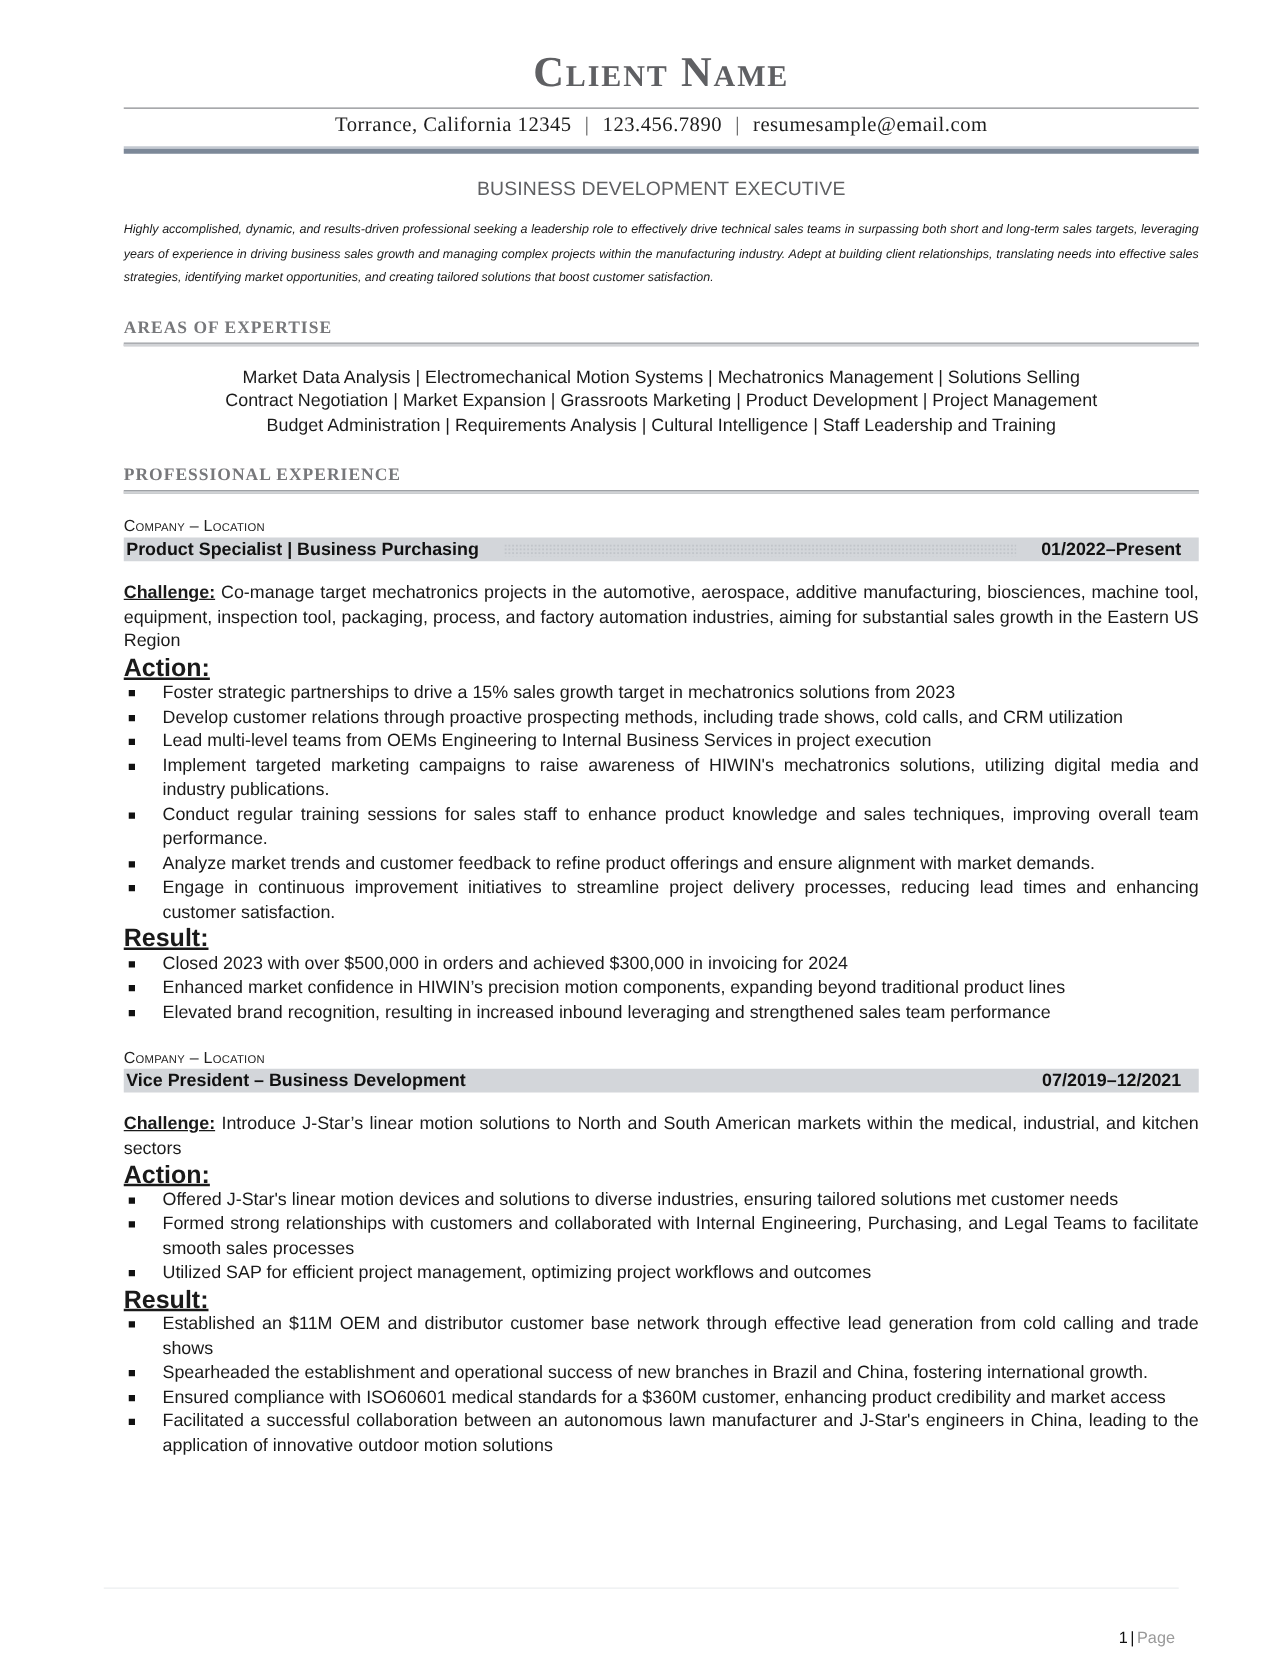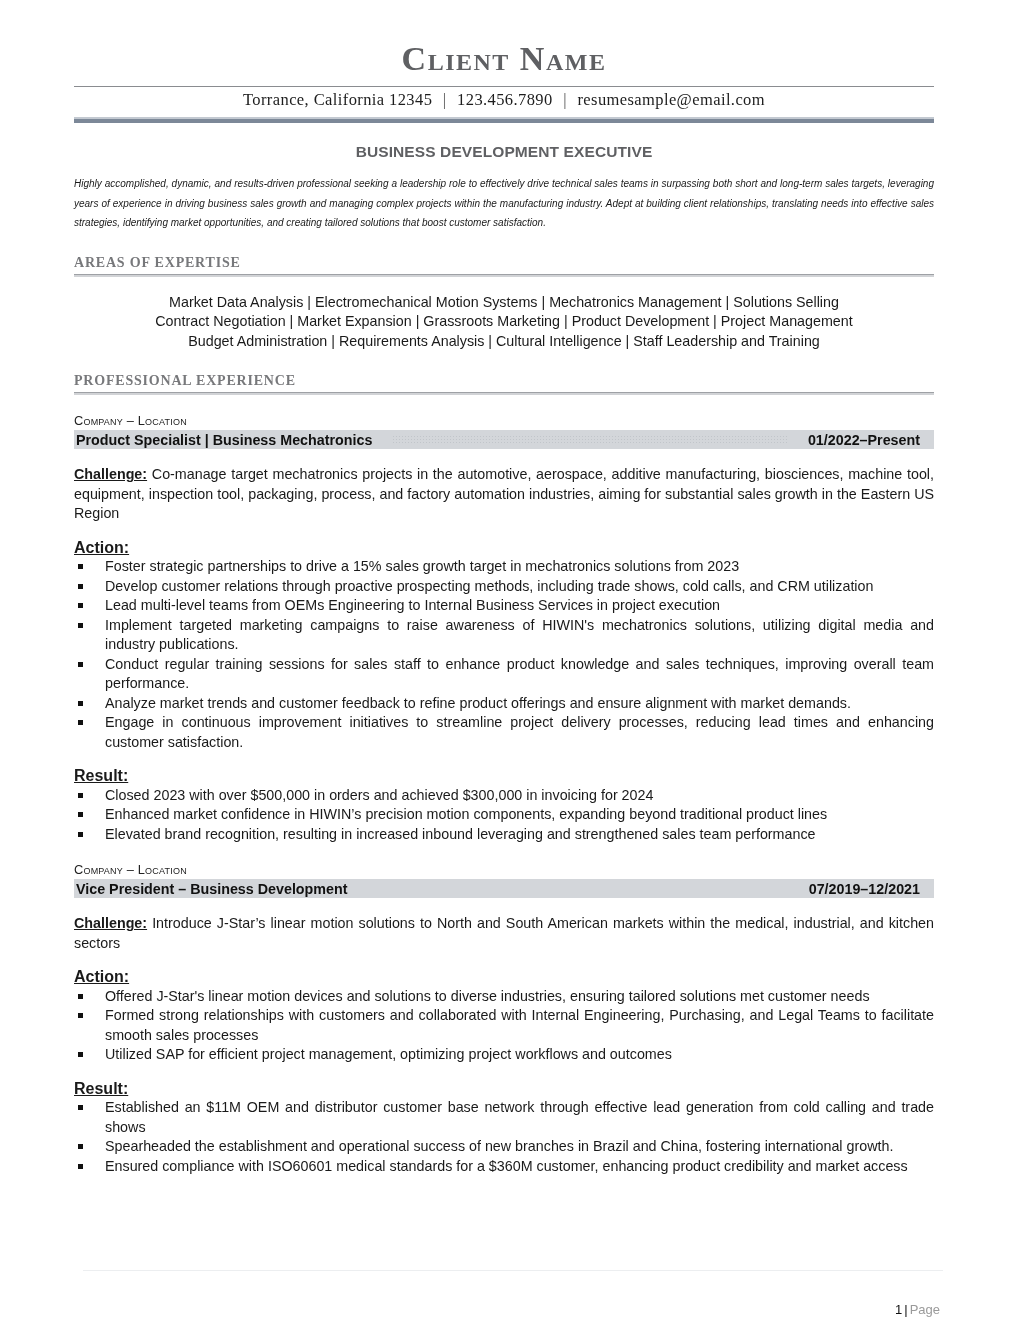--- a/index.html
+++ b/index.html
@@ -1,30 +1,30 @@
 <!DOCTYPE html>
 <html><head>
 <meta charset="utf-8">
 <style>
   html, body { margin: 0; padding: 0; background: #ffffff; }
   body { width: 1024px; height: 1325px; position: relative; overflow: hidden;
          font-family: "Liberation Sans", sans-serif; color: #1a1a1a; }
-  .page { position: absolute; left: 74px; top: 0; width: 860px; }
+  .page { position: absolute; left: 99px; top: 0; width: 860px; }
 
   .name { text-align: center; margin-top: 40px; height: 46px;
           font-family: "Liberation Serif", serif; font-size: 34px; color: #5f6063;
           font-variant: small-caps; letter-spacing: 1.5px; font-weight: bold; }
   .rule-top { height: 1px; background: #8a8c90; margin-top: 0; }
   .contact { text-align: center; font-family: "Liberation Serif", serif; font-size: 16.5px;
              color: #1d1d1d; height: 30px; line-height: 26px; letter-spacing: 0.4px; }
   .contact .sep { color: #555; padding: 0 6px; }
   .rule-double { height: 2px; background: #c3c9d1; }
   .rule-thick { height: 4px; background: #7c8898; }
 
-  .headline { text-align: center; font-size: 15.5px; font-weight: bold; color: #5f6063;
+  .headline { text-align: center; font-size: 15.5px; font-weight: normal; color: #5f6063;
               margin-top: 20px; letter-spacing: 0.1px; }
   .summary { margin-top: 13px; font-size: 10px; line-height: 19.5px; text-align: justify; font-style: italic; }
 
   .section-title { margin-top: 22px; font-family: Liberation Serif, serif; font-weight: bold;
                    font-size: 14px; letter-spacing: 0.8px; color: #77787b; }
   .section-rule { margin-top: 3px; height: 1px; background: #9ea1a5; border-bottom: 2px solid #d1d3d6; padding-bottom: 0; }
 
   .expertise { text-align: center; font-size: 14.3px; line-height: 19.5px; margin-top: 16px; }
   .expertise .line { display: block; }
 
@@ -32,21 +32,21 @@
   .job-bar { margin-top: 2px; height: 19px; background: #d3d6da; display: flex;
              justify-content: space-between; align-items: center; padding: 0 14px 0 2px;
              font-size: 14.3px; font-weight: bold; color: #111; }
   .job-bar .dots { flex: 1; height: 10px; margin: 0 20px;
                    background-image: radial-gradient(#bfc3c8 0.8px, transparent 0.9px);
                    background-size: 3px 3px; opacity: 0.9; }
 
   .block-label { font-weight: bold; text-decoration: underline; }
   .para { font-size: 14.3px; line-height: 19.5px; text-align: justify; }
   .challenge { margin-top: 16px; }
-  .sub-head { margin-top: 14px; font-size: 16px; line-height: 19.5px; }
+  .sub-head { margin-top: 2px; font-size: 20px; line-height: 19.5px; }
   ul.bul { list-style: none; margin: 0; padding: 0; }
   ul.bul li { position: relative; padding-left: 31px; font-size: 14.3px; line-height: 19.5px;
               text-align: justify; }
   ul.bul li::before { content: ""; position: absolute; left: 4px; top: 7px; width: 5px; height: 5px;
                       background: #111; }
 
   .footer-rule { position: absolute; left: 83px; top: 1270px; width: 860px; height: 1px; background: #eceef0; }
   .footer { position: absolute; right: 84px; top: 1302px; font-size: 13px; }
   .footer .num { color: #111; }
   .footer .bar { color: #111; padding: 0 2px; }
@@ -79,21 +79,21 @@
     <span class="line">Contract Negotiation | Market Expansion | Grassroots Marketing | Product Development | Project Management</span>
     <span class="line">Budget Administration | Requirements Analysis | Cultural Intelligence | Staff Leadership and Training</span>
   </div>
 
   <div class="section-title">PROFESSIONAL EXPERIENCE</div>
   <div class="section-rule"></div>
 
   <div>
     <div class="company">Company – Location</div>
     <div class="job-bar">
-      <span>Product Specialist | Business Mechatronics</span>
+      <span>Product Specialist | Business Purchasing</span>
       <span class="dots"></span>
       <span>01/2022–Present</span>
     </div>
     <div class="para challenge">
       <span class="block-label">Challenge:</span>
       <span>Co-manage target mechatronics projects in the automotive, aerospace, additive manufacturing, biosciences, machine tool, equipment, inspection tool, packaging, process, and factory automation industries, aiming for substantial sales growth in the Eastern US Region</span>
     </div>
     <div class="sub-head"><span class="block-label">Action:</span></div>
     <ul class="bul">
       <li>Foster strategic partnerships to drive a 15% sales growth target in mechatronics solutions from 2023</li>
@@ -126,20 +126,21 @@
     <ul class="bul">
       <li>Offered J-Star's linear motion devices and solutions to diverse industries, ensuring tailored solutions met customer needs</li>
       <li>Formed strong relationships with customers and collaborated with Internal Engineering, Purchasing, and Legal Teams to facilitate smooth sales processes</li>
       <li>Utilized SAP for efficient project management, optimizing project workflows and outcomes</li>
     </ul>
     <div class="sub-head"><span class="block-label">Result:</span></div>
     <ul class="bul">
       <li>Established an $11M OEM and distributor customer base network through effective lead generation from cold calling and trade shows</li>
       <li>Spearheaded the establishment and operational success of new branches in Brazil and China, fostering international growth.</li>
       <li>Ensured compliance with ISO60601 medical standards for a $360M customer, enhancing product credibility and market access</li>
+      <li>Facilitated a successful collaboration between an autonomous lawn manufacturer and J-Star's engineers in China, leading to the application of innovative outdoor motion solutions</li>
     </ul>
   </div>
 </div>
 
 <div class="footer-rule"></div>
 <div class="footer">
   <span class="num">1</span><span class="bar">|</span><span class="lbl">Page</span>
 </div>
 
 </body></html>

